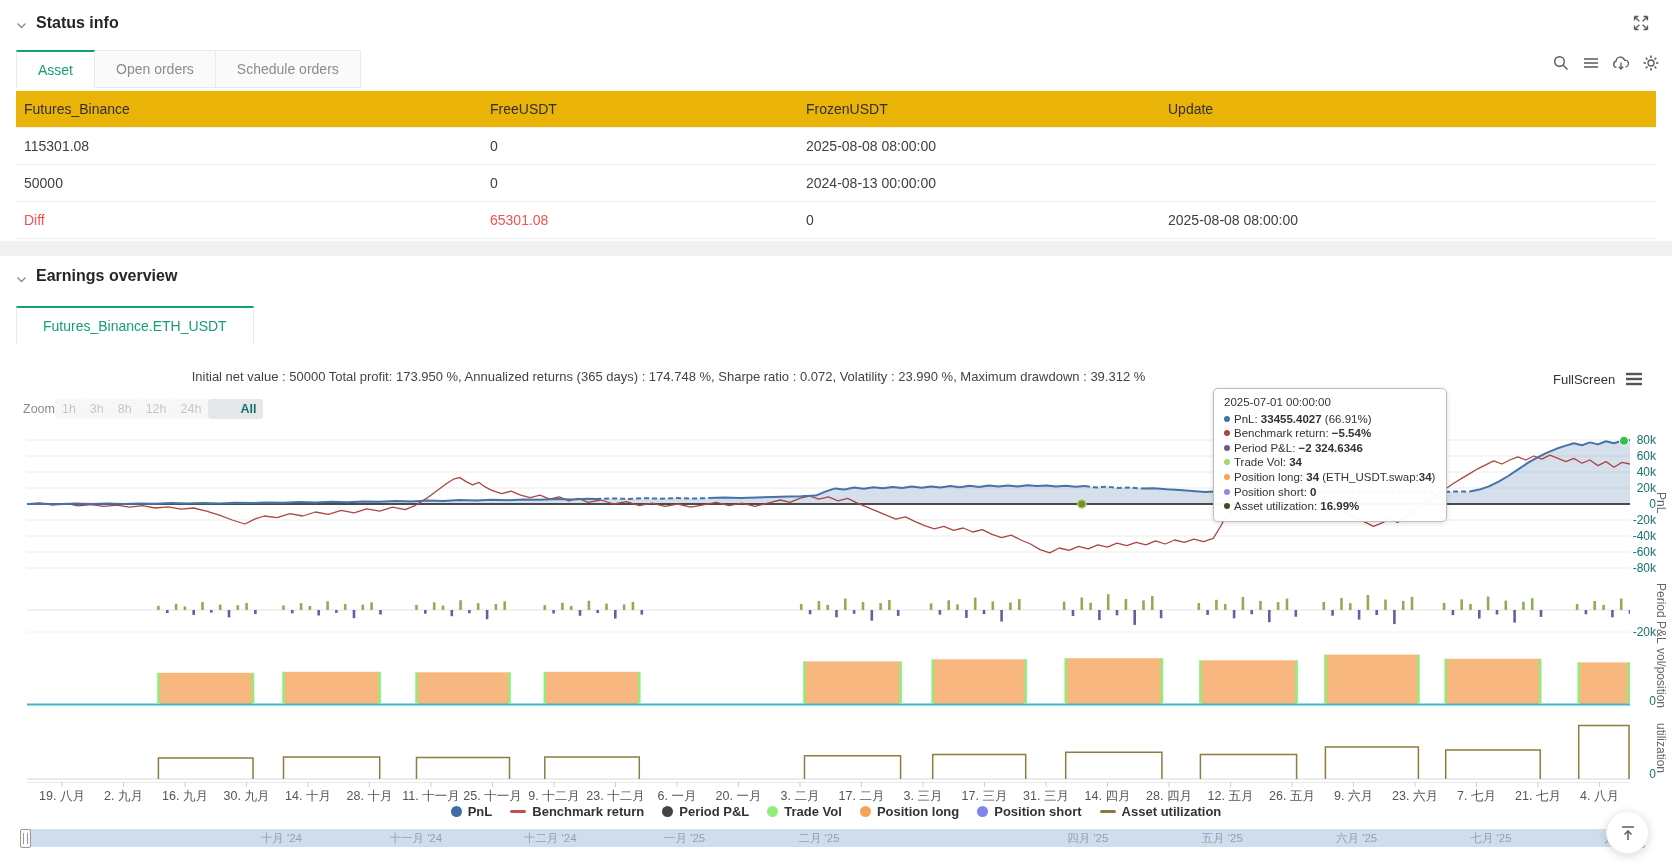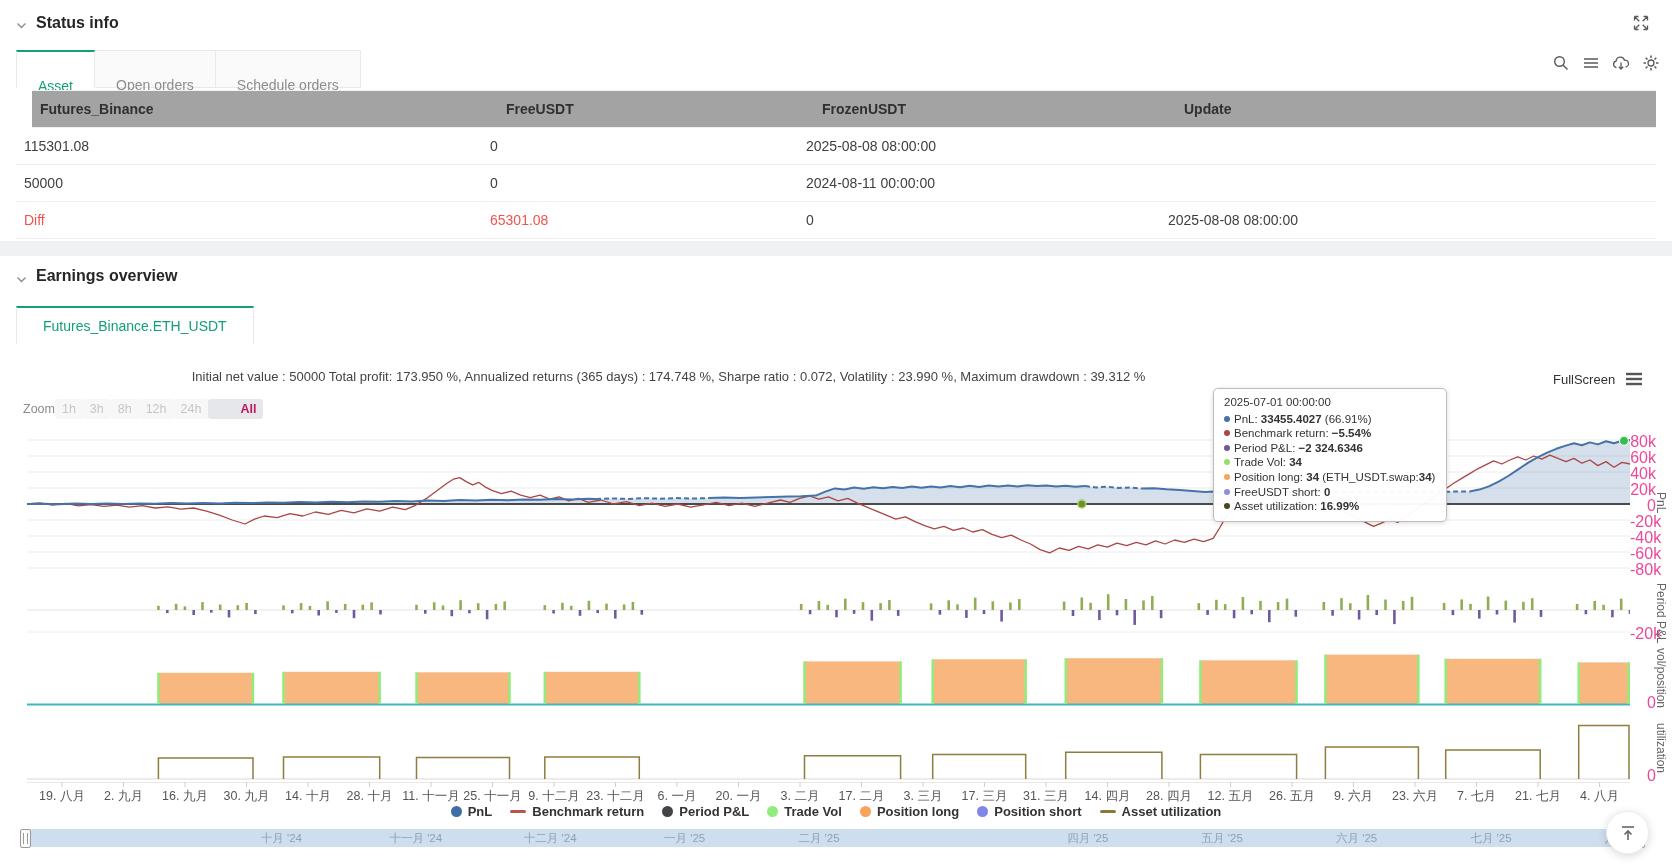--- a/index.html
+++ b/index.html
@@ -5,46 +5,46 @@
   html,body{margin:0;padding:0;background:#fff;}
   .app{position:relative;width:1672px;height:864px;overflow:hidden;background:#fff;
        font-family:"Liberation Sans",sans-serif;color:#262626;}
   svg{display:block}
   
   .sec-chev{position:absolute;width:13px;height:13px;}
   .sec-title{position:absolute;font-size:16px;font-weight:700;color:#262626;}
   .expand-btn{position:absolute;left:1632px;top:14px;width:18px;height:18px;cursor:pointer;}
   
   .tabs{position:absolute;display:flex;}
-  .tab{height:38px;line-height:36px;padding:16px 21px;background:#fafafa;border:1px solid #e9e9e9;
+  .tab{height:38px;line-height:36px;padding:0 21px;background:#fafafa;border:1px solid #e9e9e9;
        border-left-width:0;color:#8c8c8c;font-size:14px;cursor:pointer;box-sizing:border-box;}
   .tab:first-child{border-left-width:1px;}
   .tab.active{background:#fff;color:#13a079;border-top:2px solid #13a079;border-bottom-color:#fff;font-weight:500;}
   .toolbar{position:absolute;left:1552px;top:54px;display:flex;gap:12px;align-items:center;}
   .tbicon{width:18px;height:18px;cursor:pointer;}
   
   .tbl{position:absolute;left:16px;top:90px;width:1640px;font-size:14px;}
   .tr{display:grid;grid-template-columns:466px 316px 362px 496px;border-bottom:1px solid #efefef;
       height:36px;align-items:center;}
-  .tr.head{height:36px;background:#a3a3a3;font-weight:700;color:#303030;border-top:1px solid #f2f2f2;margin-left:16px;}
+  .tr.head{height:36px;background:#eab308;font-weight:400;color:#303030;border-top:1px solid #f2f2f2;}
   .td{padding-left:8px;color:#404040;}
   .tr.head .td{color:#303030;}
   .divider{position:absolute;left:0;top:241px;width:1672px;height:15px;background:#f0f1f2;}
   
   .stats{position:absolute;left:0;top:369px;width:1337px;text-align:center;font-size:13px;color:#444;}
   .fs{position:absolute;left:1553px;top:371px;display:flex;gap:10px;align-items:center;font-size:13px;color:#333;}
   .zoombar{position:absolute;left:23px;top:399px;display:flex;gap:0;align-items:center;font-size:12.5px;}
   .zlabel{color:#8c8c8c;}
   .zbtn{padding:3px 7px;border-radius:3px;background:#f7f7f7;color:#c6c6c6;cursor:pointer;}
-  .zbtn.active{background:#e5e7ea;color:#be185d;font-weight:700;padding-left:32px;}
+  .zbtn.active{background:#e5e7ea;color:#0f766e;font-weight:700;padding-left:32px;}
   
   .chart{position:absolute;left:27px;top:424px;width:1603px;height:382px;}
   .psvg{position:absolute;left:0;}
   .xlab{position:absolute;top:364px;transform:translateX(-50%);font-size:12.5px;color:#555;white-space:nowrap;}
-  .ylab{position:absolute;width:26px;text-align:right;font-size:16px;color:#ec4899;}
+  .ylab{position:absolute;width:26px;text-align:right;font-size:12px;color:#0f766e;}
   .ptitle{position:absolute;left:1652px;width:18px;display:flex;align-items:center;justify-content:center;}
   .ptitle span{writing-mode:vertical-rl;font-size:12px;color:#666;white-space:nowrap;}
   
   .tooltip{position:absolute;left:1213px;top:388px;width:234px;background:rgba(255,255,255,.96);
            border:1px solid #bdbdbd;border-radius:5px;box-shadow:0 1px 5px rgba(0,0,0,.15);
            padding:6px 10px 7px;font-size:11.5px;color:#333;z-index:40;line-height:14.6px;box-sizing:border-box;}
   .tt-title{margin-bottom:2px;}
   .tt-row{white-space:nowrap;}
   .tt-dot{display:inline-block;width:6px;height:6px;border-radius:50%;margin-right:4px;vertical-align:1px;}
   .tt-b{font-weight:700;}
@@ -133,21 +133,21 @@
       <div class="td">Update</div>
     </div>
     <div class="tr">
       <div class="td" id="rfree0" style="color: rgb(64, 64, 64);">115301.08</div>
       <div class="td">0</div>
       <div class="td">2025-08-08 08:00:00</div>
     </div>
     <div class="tr">
       <div class="td" id="rfree1" style="color: rgb(64, 64, 64);">50000</div>
       <div class="td">0</div>
-      <div class="td">2024-08-11 00:00:00</div>
+      <div class="td">2024-08-13 00:00:00</div>
     </div>
     <div class="tr">
       <div class="td" id="rname2" style="color: rgb(239, 83, 80);">Diff</div>
       <div class="td" id="rfree2" style="color: rgb(239, 83, 80);">65301.08</div>
       <div class="td">0</div>
       <div class="td">2025-08-08 08:00:00</div>
     </div>
   </div>
 
   <div class="divider"></div>
@@ -474,21 +474,21 @@
     </div>
 
   <div class="tooltip">
     <div class="tt-title">2025-07-01 00:00:00</div>
     <div id="ttrows">
         <div class="tt-row"><span class="tt-dot" style="background: rgb(69, 114, 167);"></span><span>PnL: </span><span class="tt-b">33455.4027</span><span> (66.91%)</span></div>
         <div class="tt-row"><span class="tt-dot" style="background: rgb(170, 70, 67);"></span><span>Benchmark return: </span><span class="tt-b">−5.54%</span></div>
         <div class="tt-row"><span class="tt-dot" style="background: rgb(113, 88, 143);"></span><span>Period P&amp;L: </span><span class="tt-b">−2 324.6346</span></div>
         <div class="tt-row"><span class="tt-dot" style="background: rgb(157, 219, 103);"></span><span>Trade Vol: </span><span class="tt-b">34</span></div>
         <div class="tt-row"><span class="tt-dot" style="background: rgb(247, 163, 92);"></span><span>Position long: </span><span class="tt-b">34</span><span> (ETH_USDT.swap:</span><span class="tt-b">34</span><span>)</span></div>
-        <div class="tt-row"><span class="tt-dot" style="background: rgb(143, 139, 224);"></span><span>FreeUSDT short: </span><span class="tt-b">0</span></div>
+        <div class="tt-row"><span class="tt-dot" style="background: rgb(143, 139, 224);"></span><span>Position short: </span><span class="tt-b">0</span></div>
         <div class="tt-row"><span class="tt-dot" style="background: rgb(74, 68, 32);"></span><span>Asset utilization: </span><span class="tt-b">16.99%</span></div>
       </div>
   </div>
 
   <div class="legend" id="legend">
       <div class="lg-item">
         <span class="lg-dot" style="background: rgb(63, 110, 166);"></span>
         <span>PnL</span>
       </div>
       <div class="lg-item">

